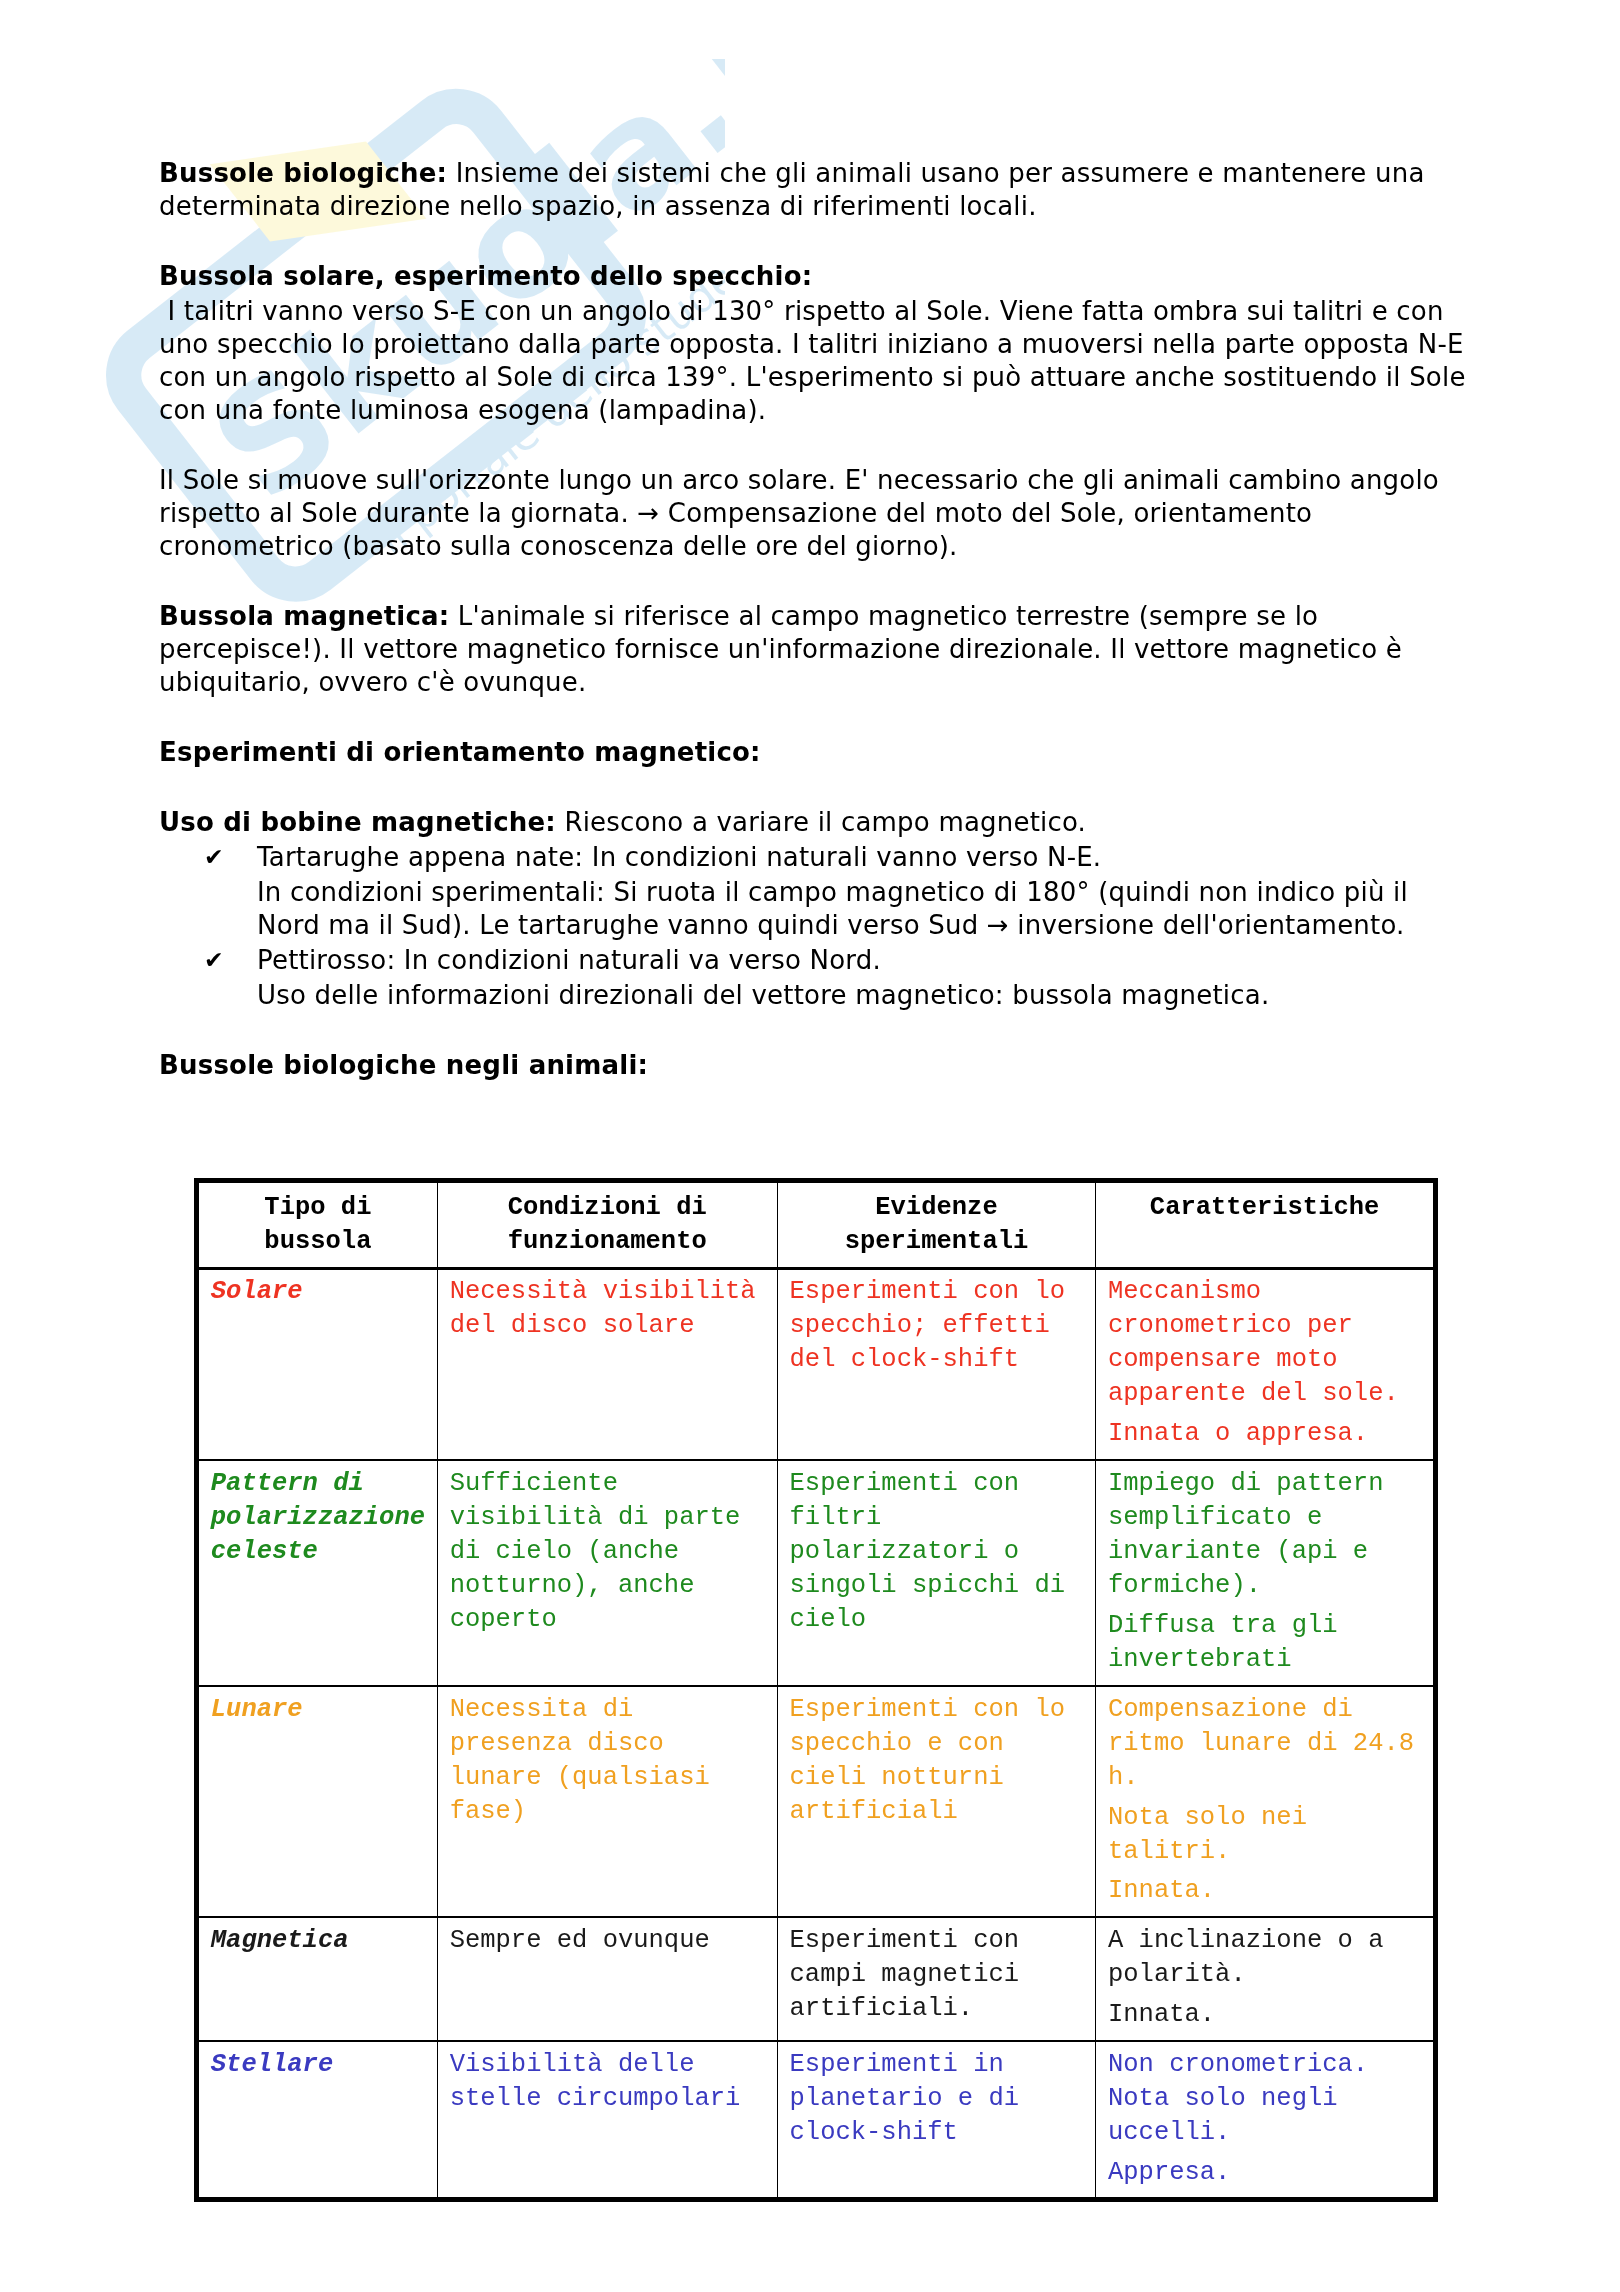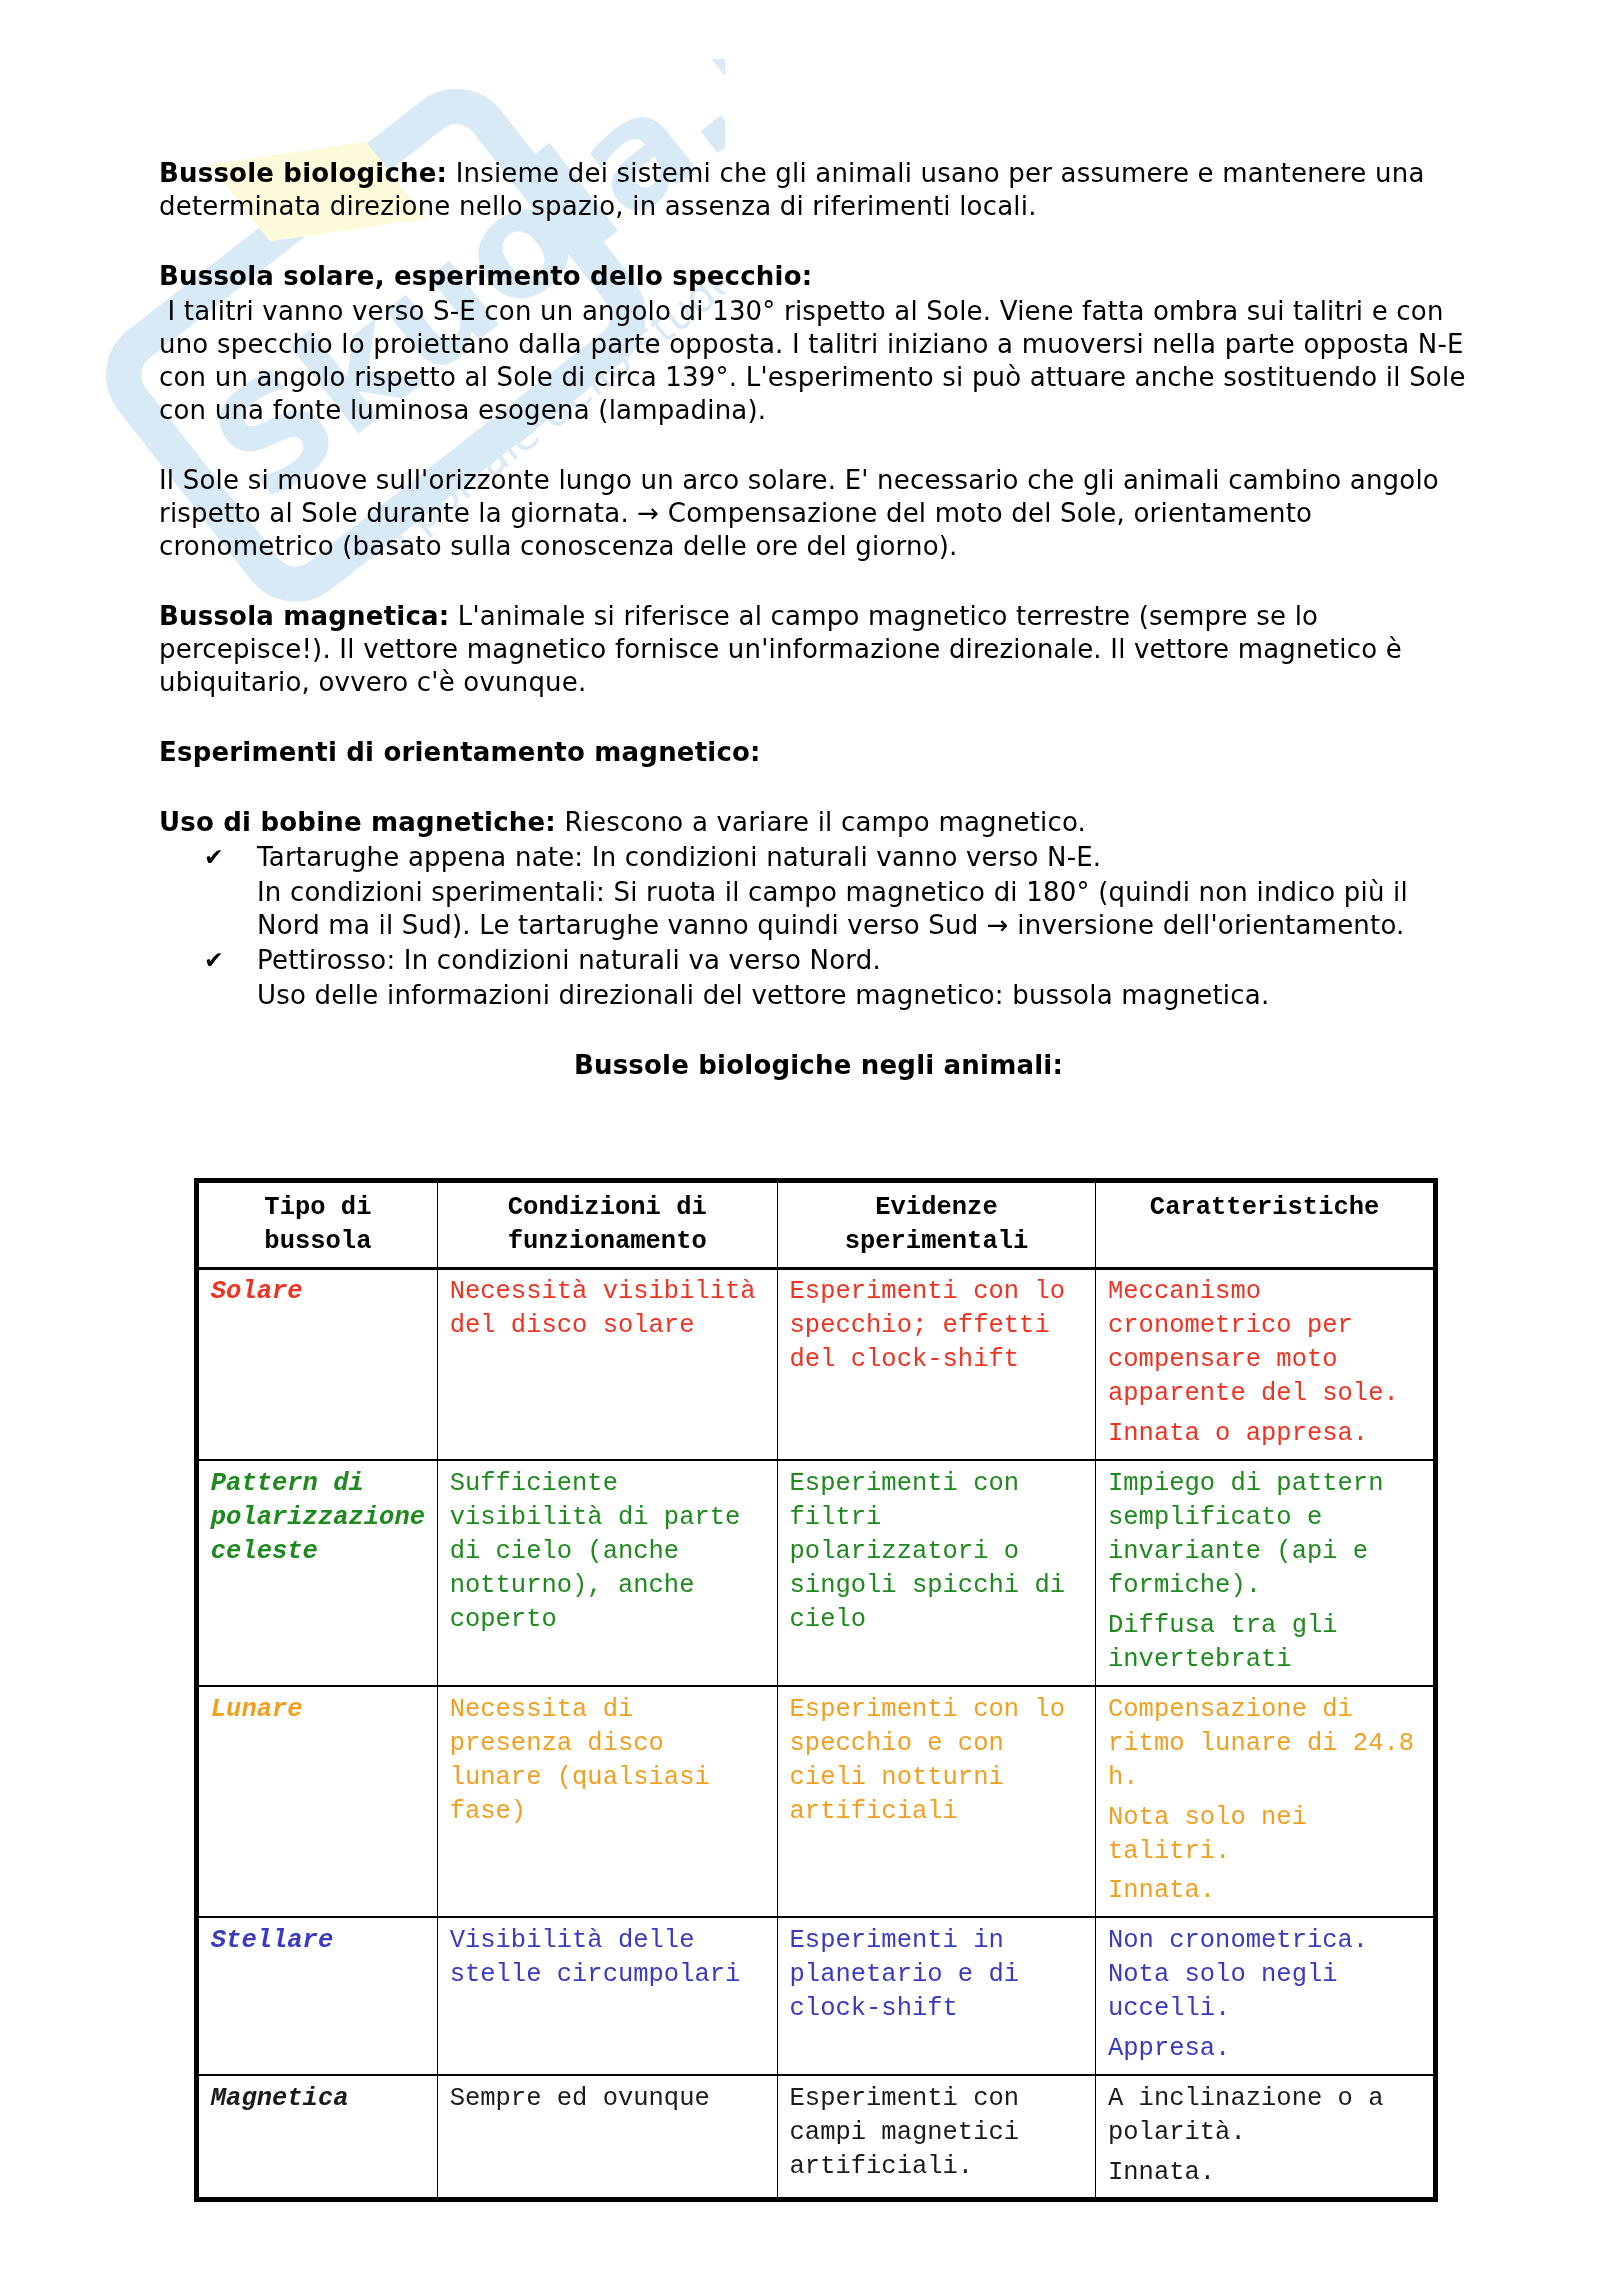--- a/index.html
+++ b/index.html
@@ -46,21 +46,21 @@
     .bullets li {
       position: relative;
       padding-left: 98px;
     }
     .bullets .check {
       position: absolute;
       left: 47px;
       top: 0;
       font-size: 23.5px;
     }
-    .table-title { margin-top: 0; text-align: center; }
+    .table-title { margin-top: 0; }
     table.compass {
       position: absolute;
       left: 194px;
       top: 1178px;
       width: 1244px;
       border-collapse: collapse;
       border: 5.9px solid #000;
       font-family: Liberation Mono, monospace;
       font-size: 25.5px;
       line-height: 34px;
@@ -182,41 +182,41 @@
         </td>
         <td>
           <span class="cell-line">Esperimenti con lo specchio e con cieli notturni artificiali</span>
         </td>
         <td>
           <span class="cell-line">Compensazione di ritmo lunare di 24.8 h.</span>
           <span class="cell-line sep">Nota solo nei talitri.</span>
           <span class="cell-line sep">Innata.</span>
         </td>
       </tr>
+      <tr style="color: rgb(26, 26, 26); height: 82px;">
+        <td class="type">Magnetica</td>
+        <td>
+          <span class="cell-line">Sempre ed ovunque</span>
+        </td>
+        <td>
+          <span class="cell-line">Esperimenti con campi magnetici artificiali.</span>
+        </td>
+        <td>
+          <span class="cell-line">A inclinazione o a polarità.</span>
+          <span class="cell-line sep">Innata.</span>
+        </td>
+      </tr>
       <tr style="color: rgb(58, 58, 192); height: 95px;">
         <td class="type">Stellare</td>
         <td>
           <span class="cell-line">Visibilità delle stelle circumpolari</span>
         </td>
         <td>
           <span class="cell-line">Esperimenti in planetario e di clock-shift</span>
         </td>
         <td>
           <span class="cell-line">Non cronometrica. Nota solo negli uccelli.</span>
           <span class="cell-line sep">Appresa.</span>
         </td>
       </tr>
-      <tr style="color: rgb(26, 26, 26); height: 82px;">
-        <td class="type">Magnetica</td>
-        <td>
-          <span class="cell-line">Sempre ed ovunque</span>
-        </td>
-        <td>
-          <span class="cell-line">Esperimenti con campi magnetici artificiali.</span>
-        </td>
-        <td>
-          <span class="cell-line">A inclinazione o a polarità.</span>
-          <span class="cell-line sep">Innata.</span>
-        </td>
-      </tr>
     </tbody>
 </table>
 
 
 </body></html>

